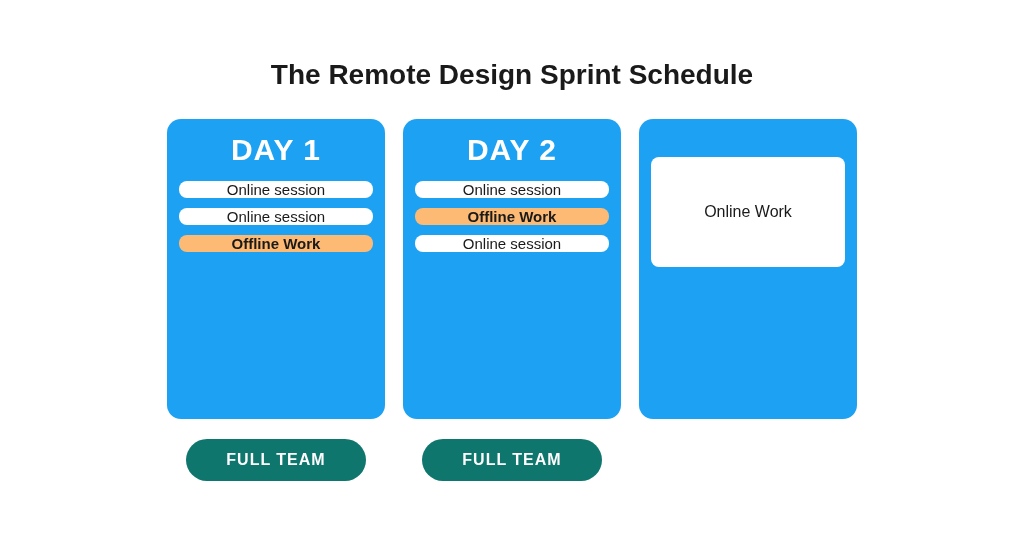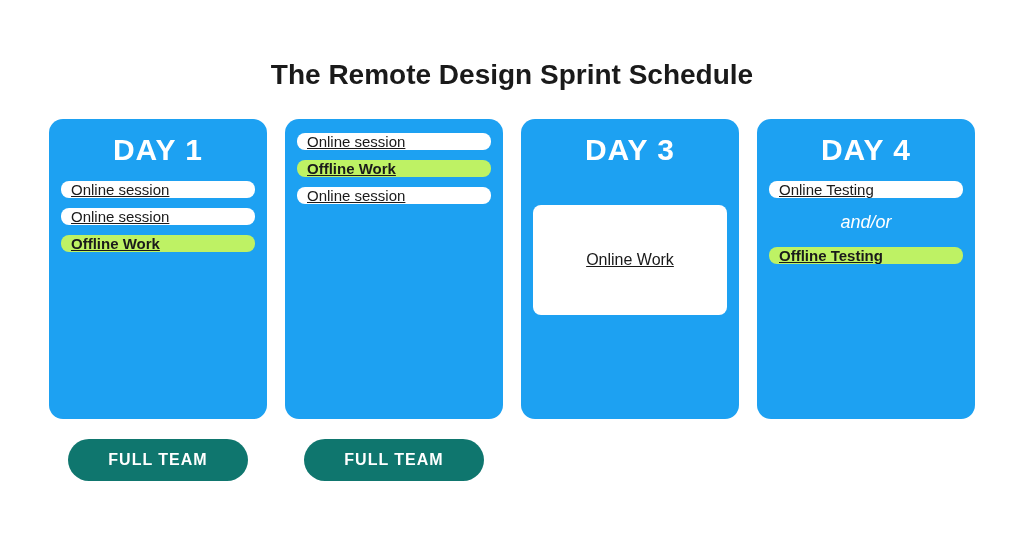--- a/index.html
+++ b/index.html
@@ -62,28 +62,28 @@
       text-align: center;
       letter-spacing: 1px;
       margin-bottom: 4px;
       font-family: Arial, sans-serif;
     }
     .session-box {
       background: #ffffff;
       border-radius: 8px;
       width: 100%;
       padding: 0 10px;
+      text-align: center;
       font-size: 15px;
       font-weight: 500;
       color: #1a1a1a;
       font-family: Arial, sans-serif;
-      text-decoration: underline;
     }
     .session-box.offline {
-      background: #bef264;
+      background: #fdba74;
       color: #1a1a1a;
       font-weight: 700;
     }
     .session-box.large {
       min-height: 110px;
       display: flex;
       align-items: center;
       justify-content: center;
       font-size: 16px;
       margin-top: 24px;
@@ -122,37 +122,29 @@
         <div class="day-label">DAY 1</div>
         <div class="session-box">Online session</div>
         <div class="session-box">Online session</div>
         <div class="session-box offline">Offline Work</div>
       </div>
       <div class="full-team-badge">FULL TEAM</div>
     </div>
 
     <div class="day-column">
       <div class="day-card">
+        <div class="day-label">DAY 2</div>
         <div class="session-box">Online session</div>
         <div class="session-box offline">Offline Work</div>
         <div class="session-box">Online session</div>
       </div>
       <div class="full-team-badge">FULL TEAM</div>
     </div>
 
     <div class="day-column">
       <div class="day-card">
-        <div class="day-label">DAY 3</div>
         <div class="session-box large">Online Work</div>
       </div>
     </div>
 
-    <div class="day-column">
-      <div class="day-card">
-        <div class="day-label">DAY 4</div>
-        <div class="session-box">Online Testing</div>
-        <div class="andor-text">and/or</div>
-        <div class="session-box offline">Offline Testing</div>
-      </div>
-    </div>
 
   </div>
 </div>
 
 </body></html>

